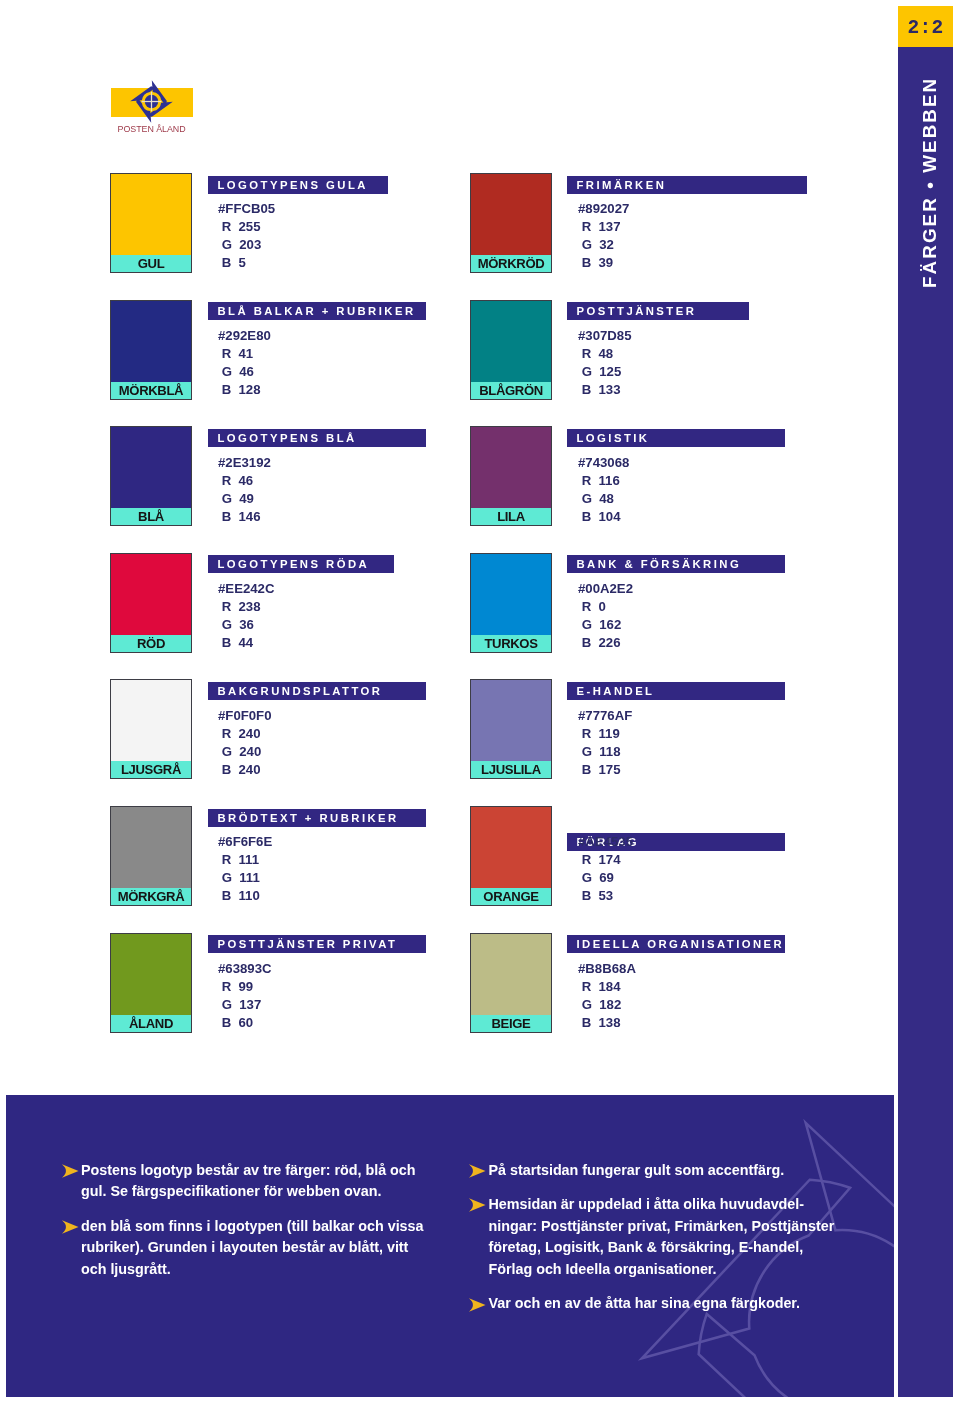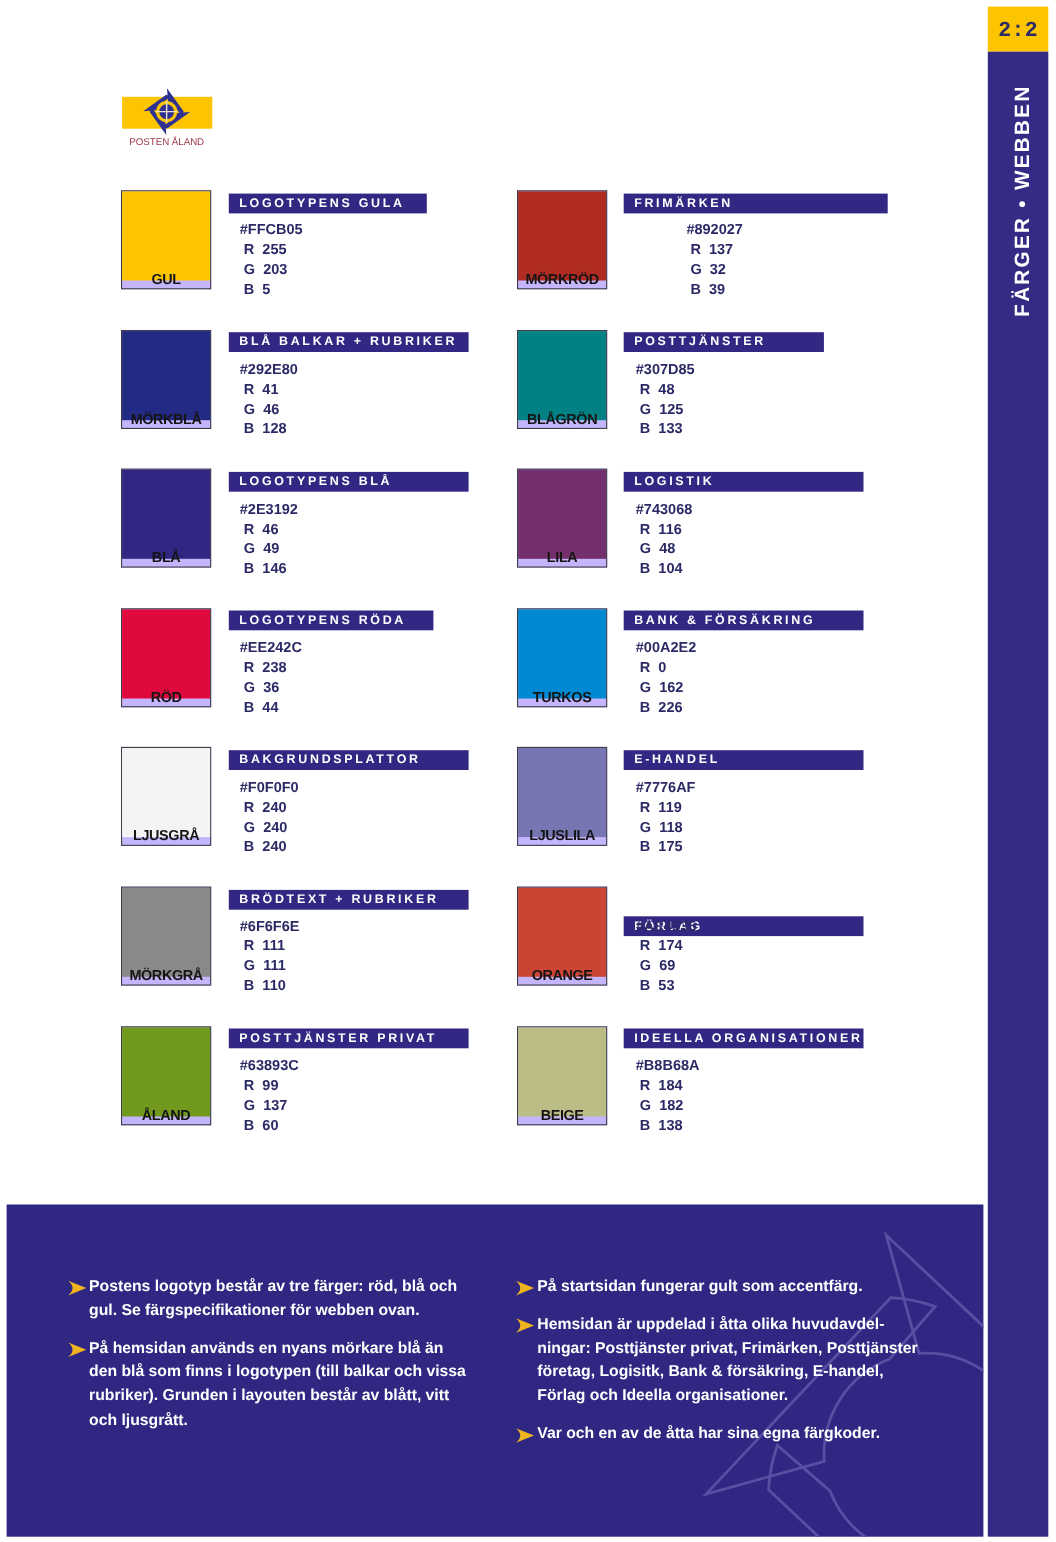--- a/index.html
+++ b/index.html
@@ -10,22 +10,22 @@
   
   .logo{position:absolute;left:110.6px;top:87.5px;width:82px;}
   .logo-plate{width:82px;height:29px;background:#FDC500;position:relative;}
   .logo-mark{position:absolute;left:18.9px;top:-8.7px;width:45px;height:45px;}
   .logo-word{position:absolute;left:-1px;top:36px;width:84px;text-align:center;
              font-size:8.9px;font-weight:400;color:#9E3A4A;letter-spacing:-0.05px;
              font-family:"Liberation Sans",sans-serif;}
 
   
   .row{position:absolute;height:102px;}
-  .chip{position:absolute;left:0;top:0;width:82px;height:90px;
-        border:1.2px solid #3d3d45;box-sizing:border-box;background:#c4b5fd;}
+  .chip{position:absolute;left:0;top:0;width:82px;height:100px;
+        border:1.2px solid #3d3d45;box-sizing:border-box;background:#5eead4;}
   .chip-fill{position:absolute;left:0;top:0;right:0;height:81px;}
   .chip-label{position:absolute;left:0;right:0;bottom:0;height:19px;
               line-height:21px;text-align:center;font-size:13.1px;font-weight:700;
               color:#151515;letter-spacing:-0.35px;}
   .bar{position:absolute;top:2.5px;height:18px;background:#322782;}
   .bar span{display:block;color:#fff;font-size:11.3px;font-weight:700;
             letter-spacing:2.45px;line-height:18px;padding-left:9.5px;}
   .vals{position:absolute;top:27.4px;color:#2B2A66;font-size:13.2px;font-weight:700;}
   .vals div{height:18.03px;line-height:18.03px;white-space:pre;}
 
@@ -95,21 +95,21 @@
         </div>
       </div>
       <div class="row" style="left: 470px; top: 173px; width: 368px;">
         <div class="chip">
           <div class="chip-fill" style="background: rgb(176, 43, 33);"></div>
           <div class="chip-label">MÖRKRÖD</div>
         </div>
         <div class="bar" style="left: 97px; width: 240px; background: rgb(50, 39, 130);">
           <span>FRIMÄRKEN</span>
         </div>
-        <div class="vals" style="left: 108px; color: rgb(43, 42, 102); margin-left: 46px;">
+        <div class="vals" style="left: 108px; color: rgb(43, 42, 102);">
           <div>#892027</div>
           <div> R  137</div>
           <div> G  32</div>
           <div> B  39</div>
         </div>
       </div>
       <div class="row" style="left: 110px; top: 299.6px; width: 368px;">
         <div class="chip">
           <div class="chip-fill" style="background: rgb(35, 42, 131);"></div>
           <div class="chip-label">MÖRKBLÅ</div>
@@ -318,21 +318,20 @@
           </span>
           <span class="bline">Postens logotyp består av tre färger: röd, blå och</span>
           <span class="bline">gul. Se färgspecifikationer för webben ovan.</span>
         </div>
         <div class="bitem">
           <span class="arw">
             <svg viewBox="0 0 15 12">
               <path d="M0.6 0.3 C 3.3 2.6 4.0 4.2 4.0 6.0 C 4.0 7.8 3.3 9.4 0.6 11.7 L14.8 6.0 Z" fill="#F0B41E"></path>
             </svg>
           </span>
-          <span class="bline">På hemsidan används en nyans mörkare blå än</span>
           <span class="bline">den blå som finns i logotypen (till balkar och vissa</span>
           <span class="bline">rubriker). Grunden i layouten består av blått, vitt</span>
           <span class="bline">och ljusgrått.</span>
         </div>
       </div>
     <div class="bcol" id="bcol-right" style="left:462px;top:64.5px;width:390px">
         <div class="bitem">
           <span class="arw">
             <svg viewBox="0 0 15 12">
               <path d="M0.6 0.3 C 3.3 2.6 4.0 4.2 4.0 6.0 C 4.0 7.8 3.3 9.4 0.6 11.7 L14.8 6.0 Z" fill="#F0B41E"></path>

